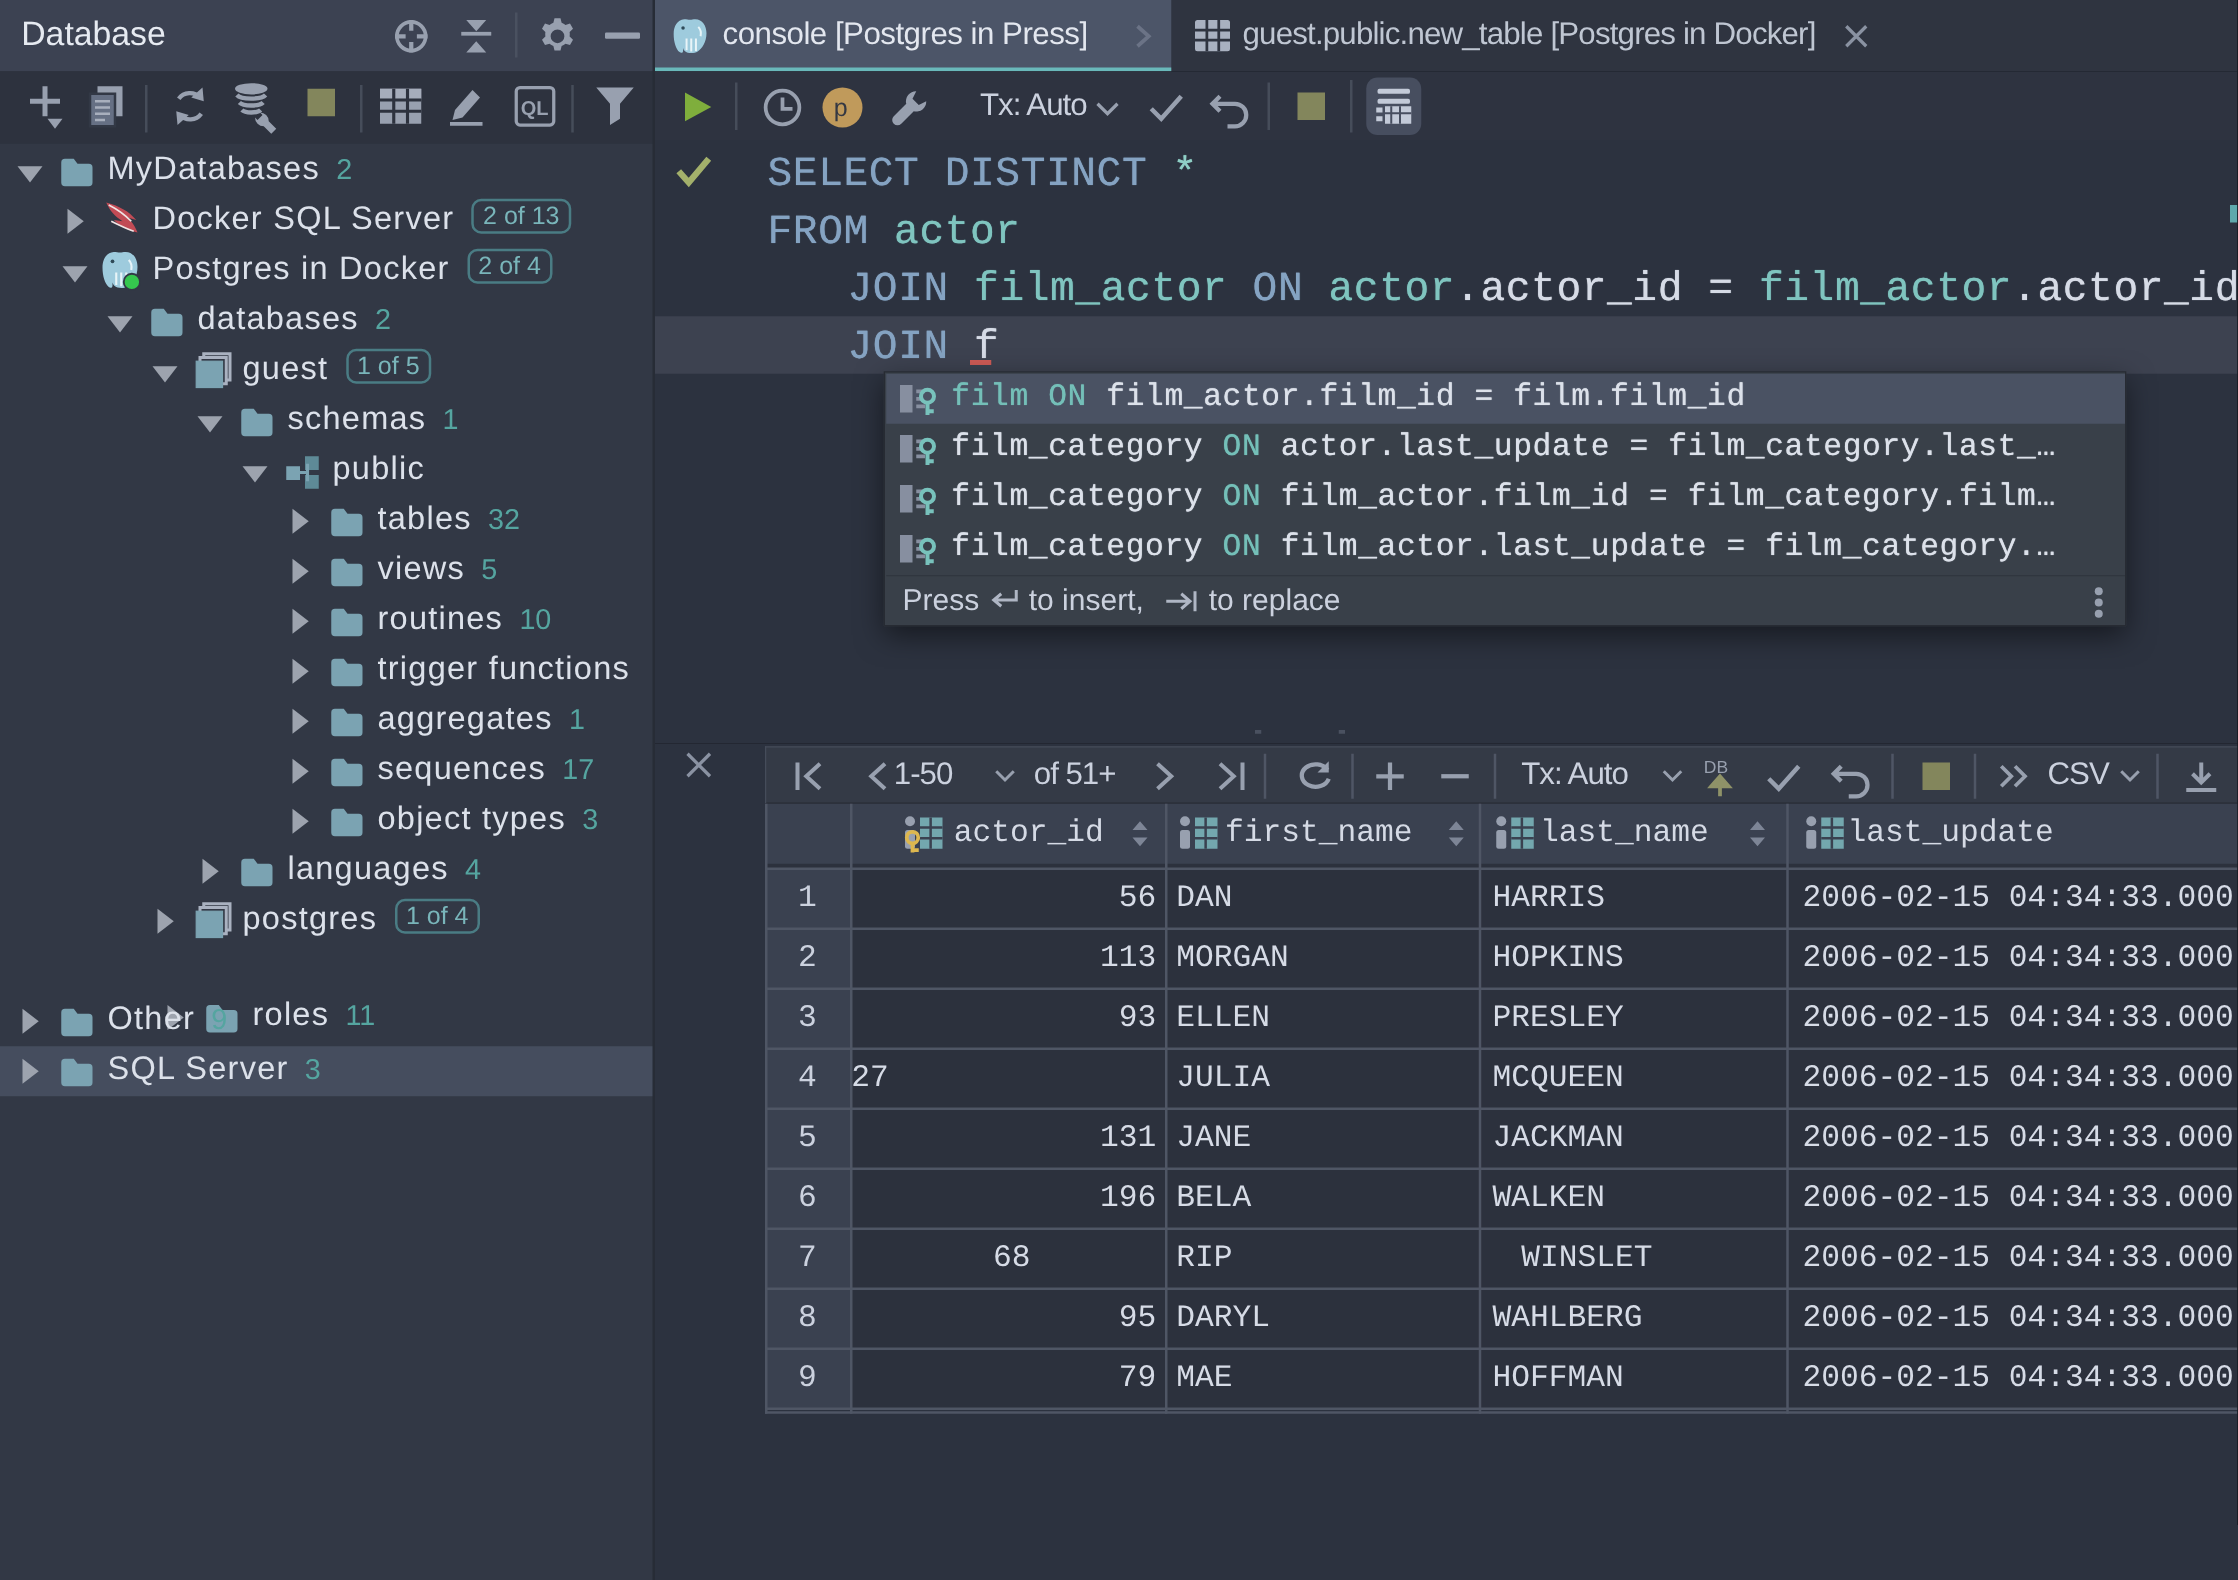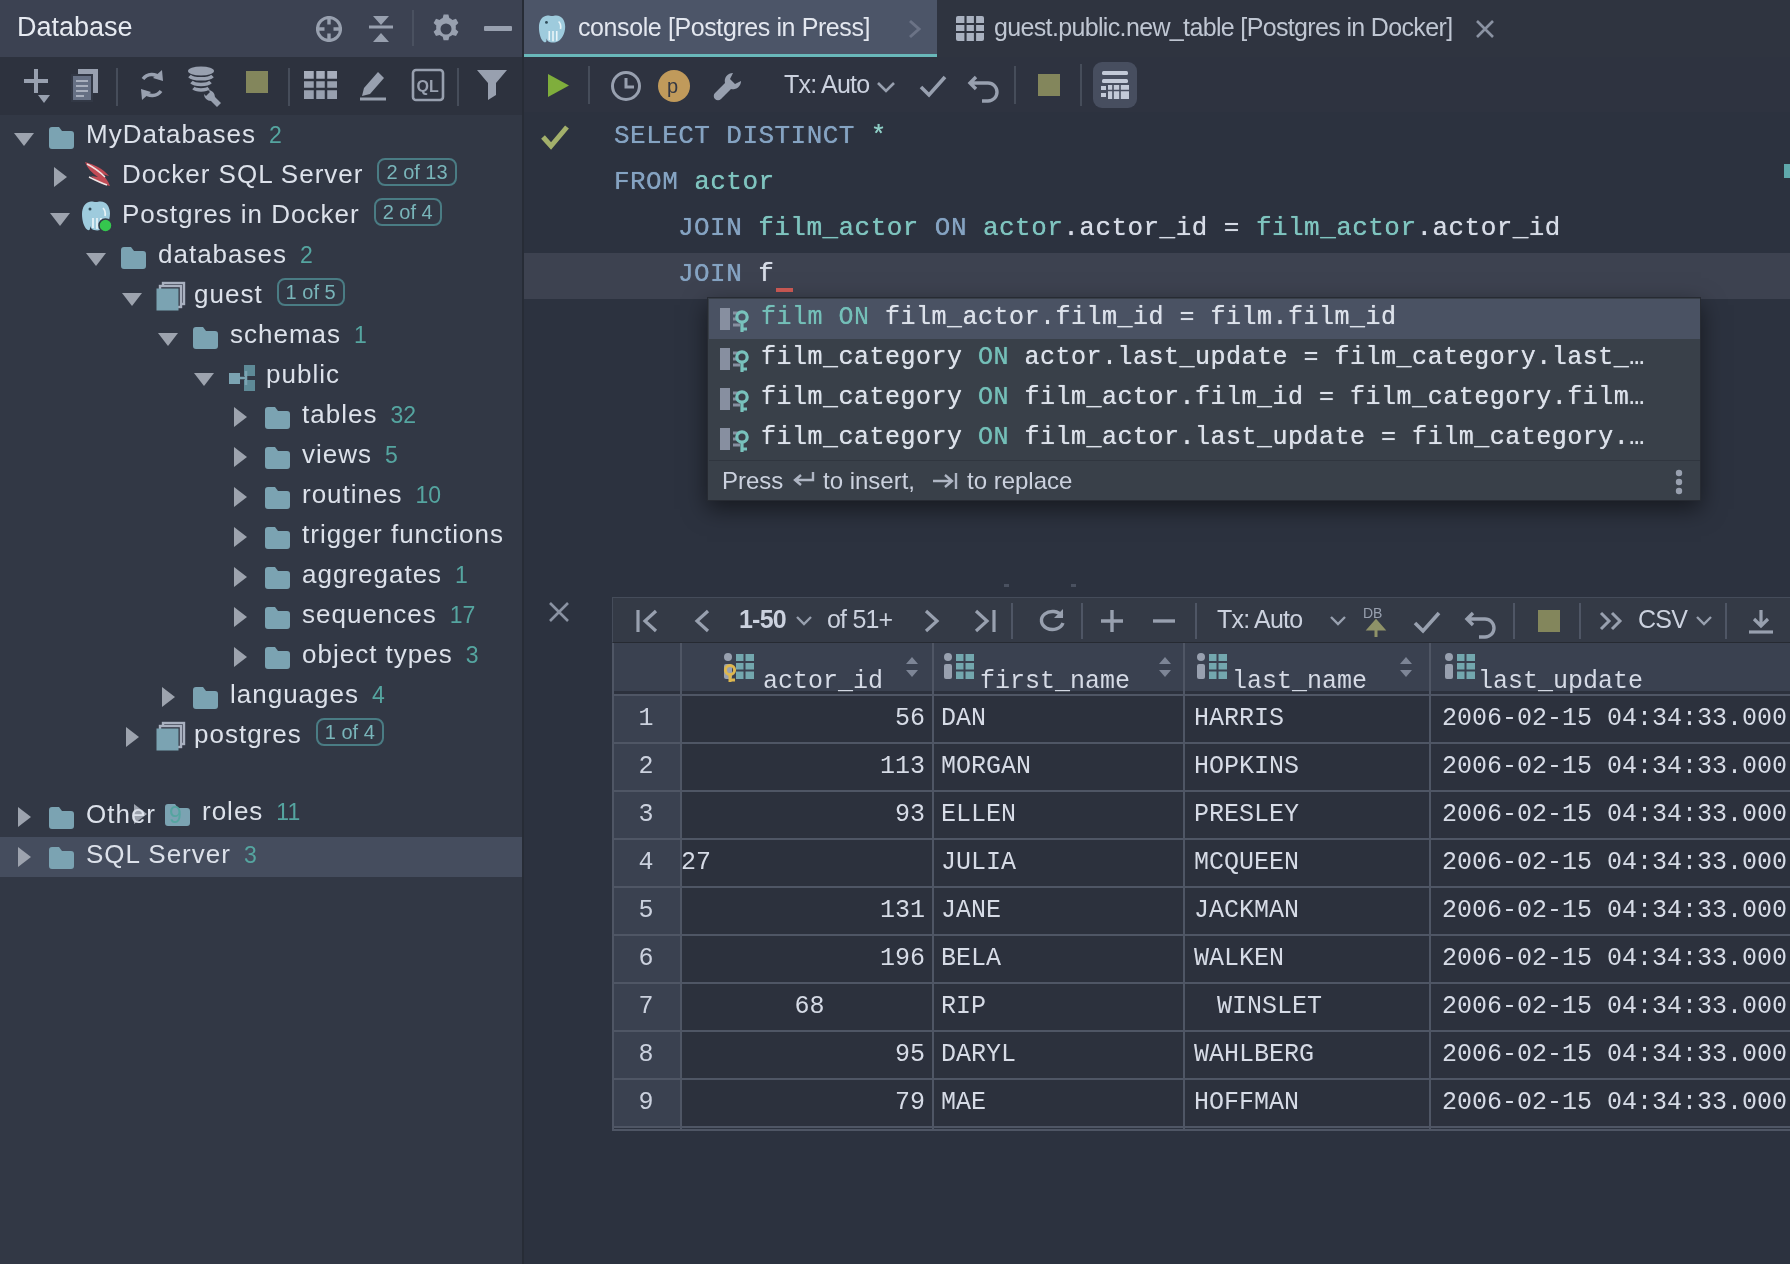--- a/index.html
+++ b/index.html
@@ -14,32 +14,32 @@
 .lbl{position:absolute;top:2px;font-size:26px;letter-spacing:1px;color:#DCE1EA;white-space:nowrap;}
 .cnt{color:#55A5A0;font-size:23px;margin-left:13px;letter-spacing:0;}
 .badge{display:inline-block;margin-left:14px;border:2px solid #4A7C84;border-radius:8px;color:#79B5BA;
   font-size:20px;letter-spacing:0;line-height:23px;padding:1px 7px 0;position:relative;top:-4px;}
 #tabbar{position:absolute;left:524px;top:0;width:1266px;height:57px;background:#2F3440;}
 #tab1{position:absolute;left:0;top:0;width:413px;height:57px;background:#4C5568;}
 #tab1u{position:absolute;left:0;top:54px;width:413px;height:3px;background:#69B8BA;}
 .tabtxt{position:absolute;top:13px;font-size:25px;white-space:nowrap;}
 #edtool{position:absolute;left:524px;top:57px;width:1266px;height:55px;background:#2E3340;}
 #editor{position:absolute;left:524px;top:112px;width:1266px;height:483px;background:#2C323F;}
-.code{position:absolute;font-family:"Liberation Mono",monospace;font-size:26px;letter-spacing:0.45px;white-space:pre;text-shadow:0 0 0.7px currentColor;}
+.code{position:absolute;font-family:"Liberation Mono",monospace;font-size:33px;letter-spacing:0.45px;white-space:pre;text-shadow:0 0 0.7px currentColor;}
 .kw{color:#85A3C2;}.tbl{color:#7FC4BF;}.pln{color:#D6DBE6;}.star{color:#8FCFC6;}
 #popup{position:absolute;left:183px;top:185px;width:994px;height:204px;background:#394049;
   box-shadow:0 8px 22px rgba(0,0,0,.5);border:1px solid #272B33;}
 .prow{position:absolute;left:1px;width:991px;height:40px;}
 .ptxt{position:absolute;left:52px;top:4px;font-family:"Liberation Mono",monospace;font-size:25px;letter-spacing:0.5px;white-space:pre;color:#DCE1EA;text-shadow:0 0 0.7px currentColor;}
 .teal{color:#74BFB8;}
 #results{position:absolute;left:524px;top:595px;width:1266px;height:669px;background:#2C323F;}
 #rtool{position:absolute;left:88px;top:2px;width:1178px;height:46px;background:#343A46;border:1px solid #454C5A;border-right:none;border-bottom-color:#262A32;}
 .rtxt{position:absolute;top:7px;font-size:25px;letter-spacing:-0.8px;color:#CBD1DE;white-space:nowrap;}
 #grid{position:absolute;left:88px;top:48px;width:1178px;height:484px;background:#2C313D;}
-.hcell{position:absolute;font-family:"Liberation Mono",monospace;font-size:25px;color:#D5DAE5;white-space:pre;margin-top:15px;}
+.hcell{position:absolute;font-family:"Liberation Mono",monospace;font-size:25px;color:#D5DAE5;white-space:pre;}
 .gnum{position:absolute;width:68px;height:48px;background:#3A4150;color:#CBD1DE;
   font-family:"Liberation Mono",monospace;font-size:25px;text-align:center;line-height:48px;}
 .gcell{position:absolute;height:48px;font-family:"Liberation Mono",monospace;font-size:25px;
   line-height:48px;color:#D6DBE6;white-space:pre;}
 .gline{position:absolute;background:#4F5665;}
 </style></head>
 <body>
 <div id="app">
 <div id="left">
 <div id="lhead">
@@ -421,21 +421,21 @@
       </svg>
 <div style="position:absolute;left:480px;top:-11px;width:5px;height:3px;background:#4A5160;"></div>
 <div style="position:absolute;left:547px;top:-11px;width:5px;height:3px;background:#4A5160;"></div>
 <div id="rtool">
 <svg style="left:22px;top:10px;" width="24" height="26" viewBox="0 0 24 26">
           <path d="M3 2 v22 M21 3 l-11 10 11 10" stroke="#98A0AF" stroke-width="3.2" fill="none"></path>
         </svg>
 <svg style="left:80px;top:11px;" width="18" height="24" viewBox="0 0 18 24">
           <path d="M15 2 L4 12 l11 10" stroke="#98A0AF" stroke-width="3.2" fill="none"></path>
         </svg>
-<span class="rtxt" style="left:126px;font-weight:bold;">1-50</span>
+<span class="rtxt" style="left:102px;">1-50</span>
 <svg style="left:182px;top:17px;" width="18" height="13" viewBox="0 0 18 13">
           <path d="M2 2 l7 7 7-7" stroke="#98A0AF" stroke-width="2.4" fill="none"></path>
         </svg>
 <span class="rtxt" style="left:214px;">of 51+</span>
 <svg style="left:310px;top:11px;" width="18" height="24" viewBox="0 0 18 24">
           <path d="M3 2 l11 10 L3 22" stroke="#98A0AF" stroke-width="3.2" fill="none"></path>
         </svg>
 <svg style="left:360px;top:10px;" width="24" height="26" viewBox="0 0 24 26">
           <path d="M3 3 l11 10 L3 23 M21 2 v22" stroke="#98A0AF" stroke-width="3.2" fill="none"></path>
         </svg>

